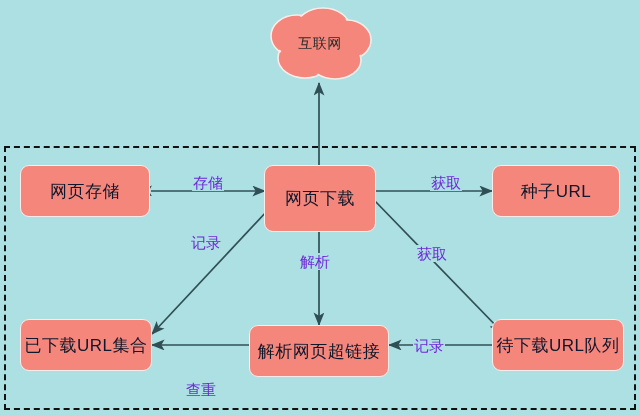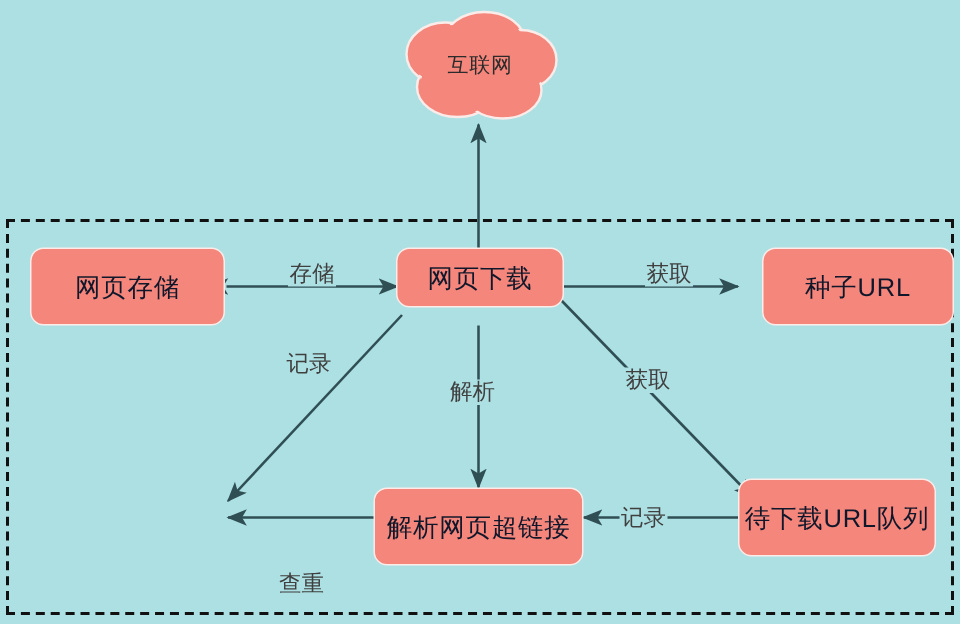--- a/index.html
+++ b/index.html
@@ -53,21 +53,21 @@
     position: relative;
     z-index: 2;
     color: #2b2b2b;
     font-size: 14px;
     letter-spacing: 0.5px;
     white-space: nowrap;
   }
   .edge-label {
     position: absolute;
     font-size: 15px;
-    color: #404040;
+    color: #6d28d9;
     background: #ade0e3;
     padding: 0 1px;
     white-space: nowrap;
     z-index: 4;
     line-height: 17px;
   }
   .boundary {
     position: absolute;
     border: 2px dashed #111111;
     box-sizing: border-box;
@@ -128,28 +128,31 @@
         <ellipse cx="55" cy="40" rx="38.5" ry="24.5"></ellipse>
       </g>
     </svg>
     <span class="cloud-label">互联网</span>
   </div>
 
   <div class="node-box" style="left:20px; top:165px; width:130px; height:52px;">
     <span>网页存储</span>
   </div>
 
-  <div class="node-box" style="left:264px; top:165px; width:112px; height:40px;">
+  <div class="node-box" style="left:264px; top:165px; width:112px; height:67px;">
     <span>网页下载</span>
   </div>
 
-  <div class="node-box" style="left:492px; top:165px; width:128px; height:52px;margin-left:16px;">
+  <div class="node-box" style="left:492px; top:165px; width:128px; height:52px;">
     <span>种子URL</span>
   </div>
 
+  <div class="node-box" style="left:20px; top:319px; width:132px; height:52px;">
+    <span>已下载URL集合</span>
+  </div>
 
   <div class="node-box" style="left:249px; top:325px; width:140px; height:52px;align-items:center;">
     <span>解析网页超链接</span>
   </div>
 
   <div class="node-box" style="left:492px; top:319px; width:132px; height:52px;">
     <span>待下载URL队列</span>
   </div>
 
   <div class="edge-label" style="left:192px; top:174px;">存储</div>

